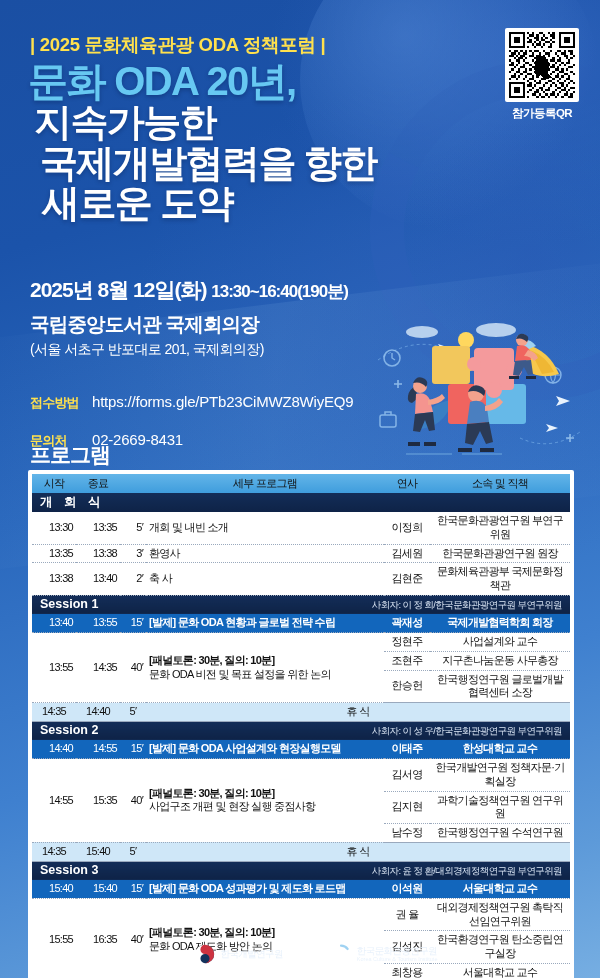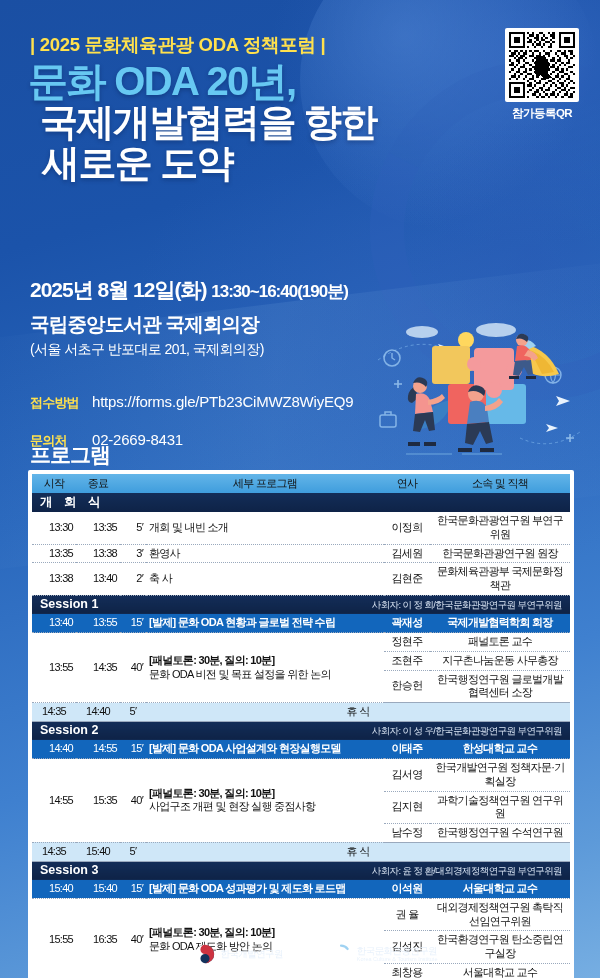--- a/index.html
+++ b/index.html
@@ -143,20 +143,21 @@
 
   <div class="blob b1"></div>
   <div class="blob b2"></div>
   <div class="swoosh"></div>
   <div class="ribbon"></div>
 
   <div class="kicker">| 2025 문화체육관광 ODA 정책포럼 |</div>
 
   <div class="headline">
     <span class="l1">문화 ODA 20년,</span>
+    <span class="l2">지속가능한</span>
     <span class="l3">국제개발협력을 향한</span>
     <span class="l4">새로운 도약</span>
   </div>
 
   <div class="qr-wrap">
     <div class="qr-box">
       <svg viewBox="0 0 29 29" shape-rendering="crispEdges" aria-hidden="true">
         <rect width="29" height="29" fill="#fff"></rect>
         <g fill="#000">
           <rect x="0" y="0" width="7" height="1"></rect>
@@ -561,21 +562,21 @@
           </tr>
           <tr class="body sep">
             <td class="t" rowspan="3">13:55</td>
             <td class="t" rowspan="3">14:35</td>
             <td class="d" rowspan="3">40′</td>
             <td class="p" rowspan="3">
               <div class="p-bold">[패널토론: 30분, 질의: 10분]</div>
               <div class="p-sub">문화 ODA 비전 및 목표 설정을 위한 논의</div>
             </td>
             <td class="s">정현주</td>
-            <td class="a">패널토론 교수</td>
+            <td class="a">사업설계와 교수</td>
           </tr>
           <tr class="body sep">
             <td class="s">조현주</td>
             <td class="a">지구촌나눔운동 사무총장</td>
           </tr>
           <tr class="body sepline">
             <td class="s">한승헌</td>
             <td class="a">한국행정연구원 글로벌개발협력센터 소장</td>
           </tr>
           <tr class="rest sepline">

